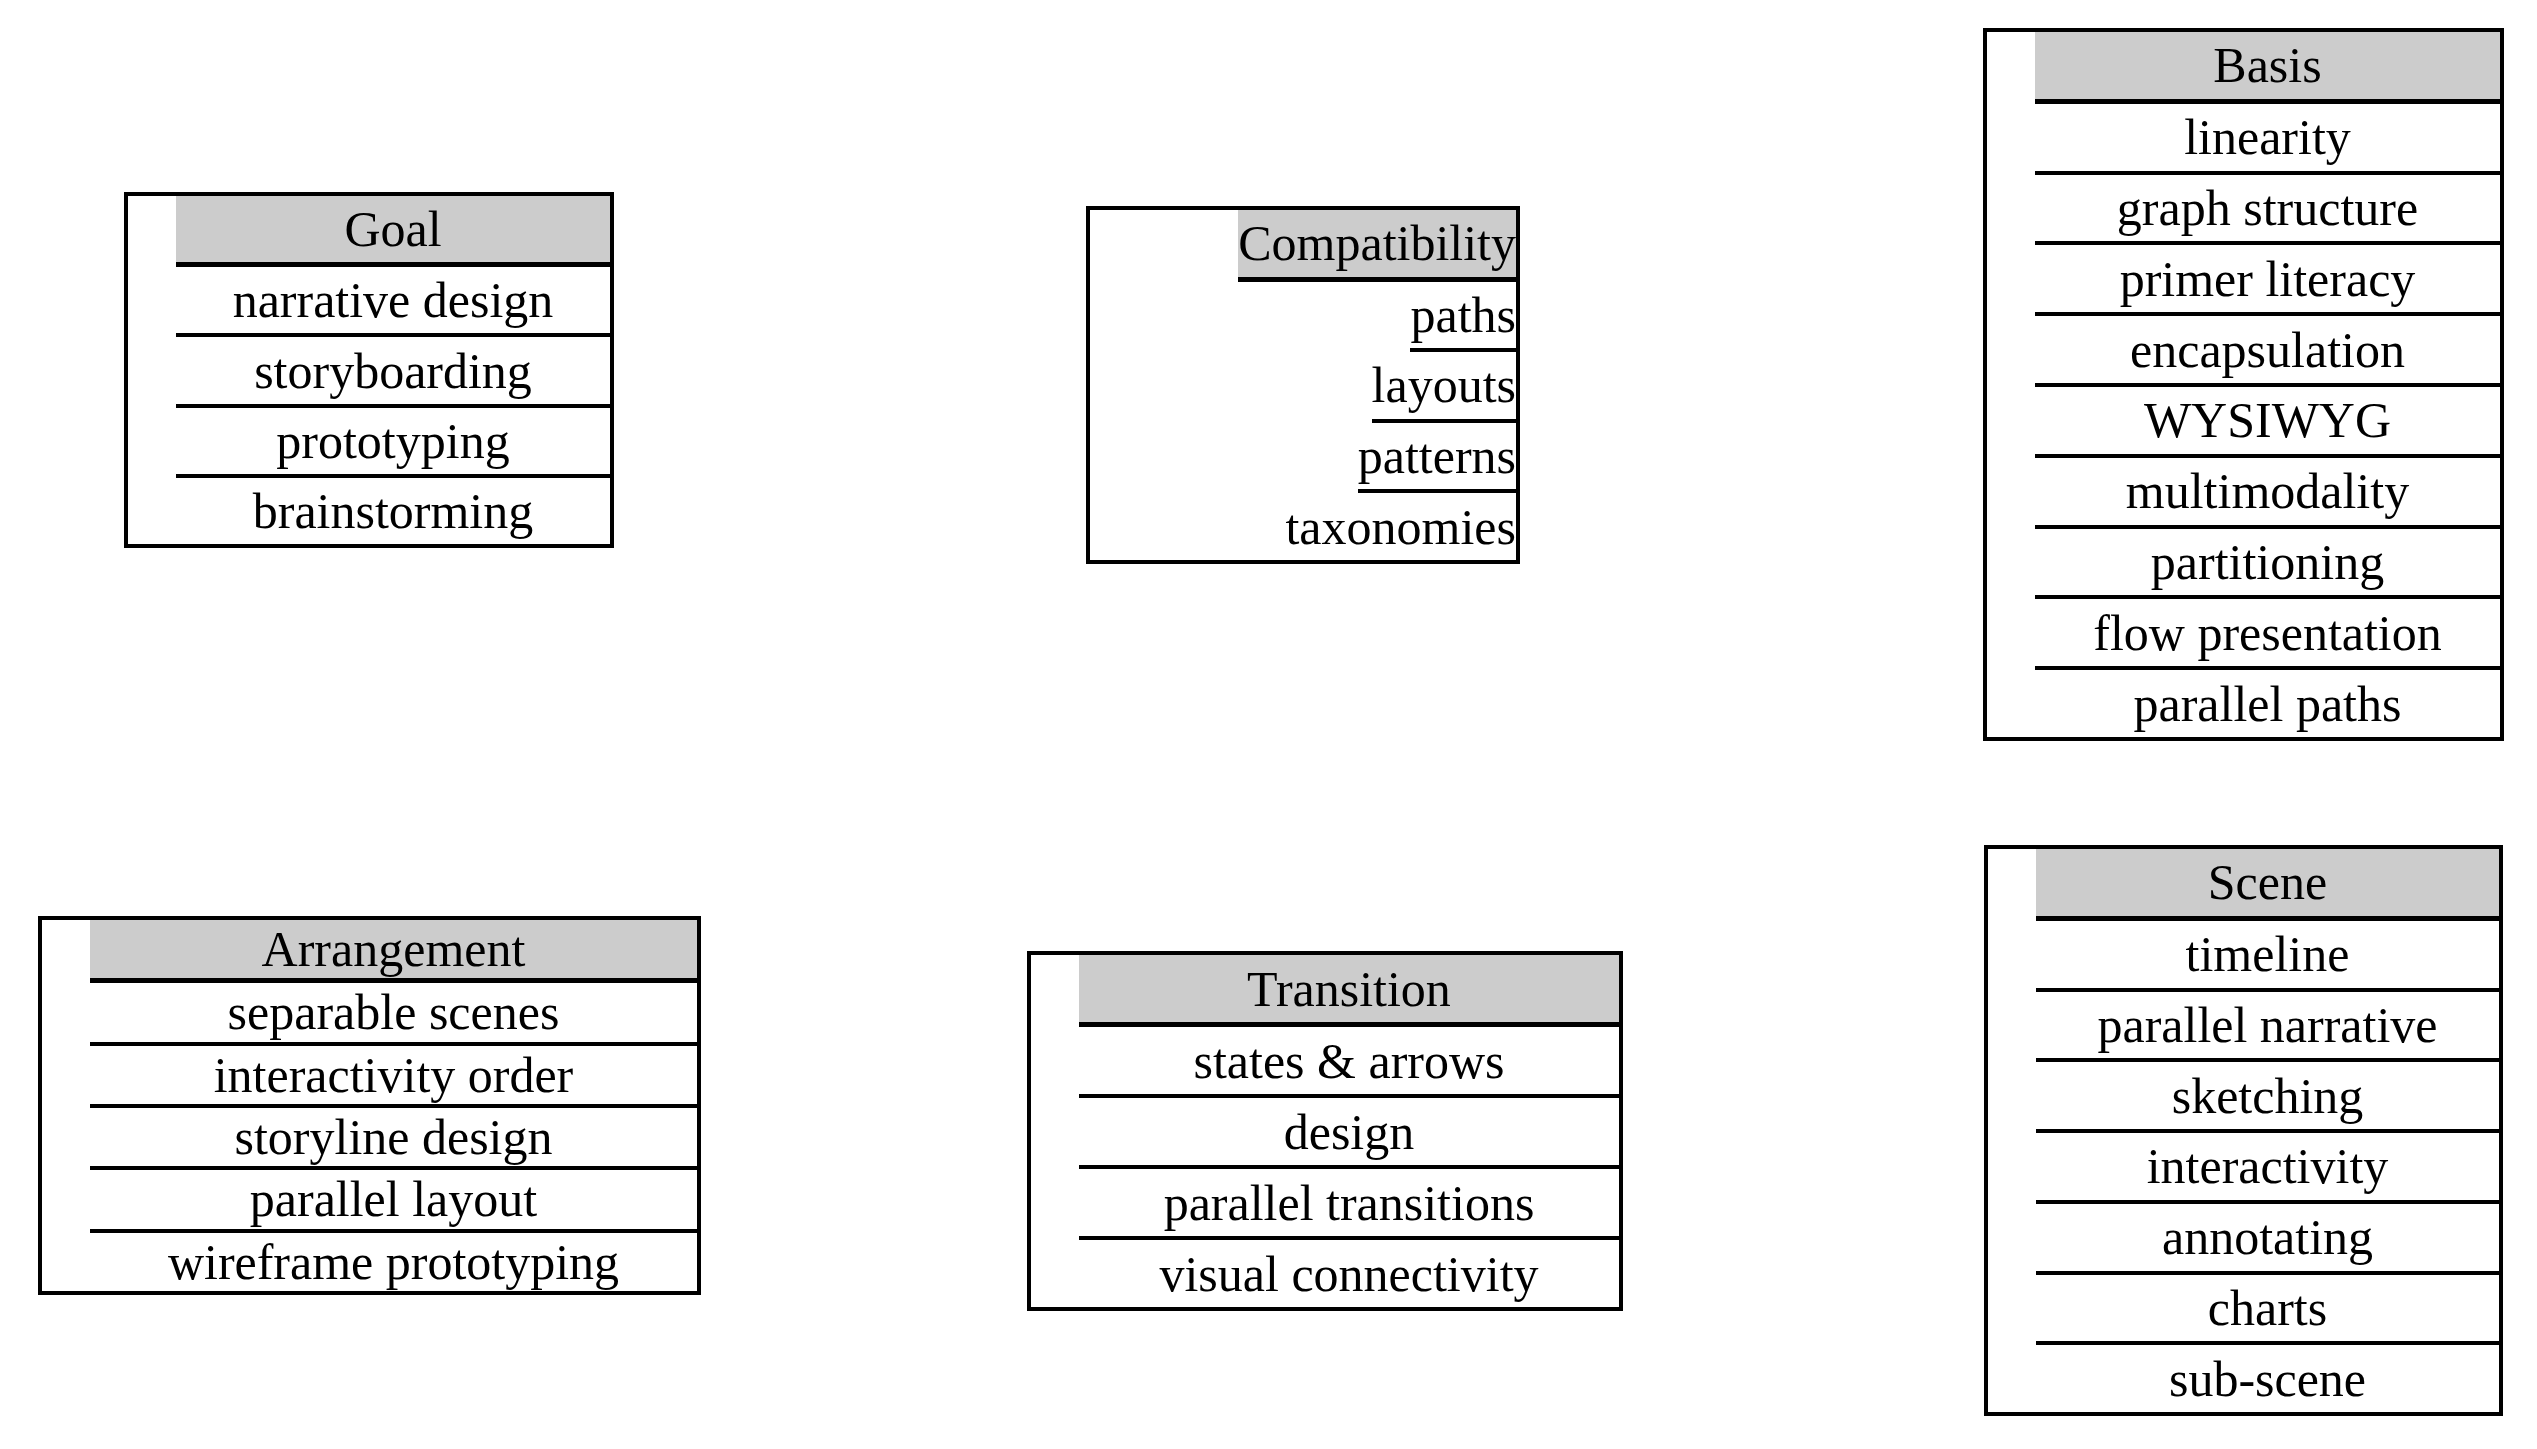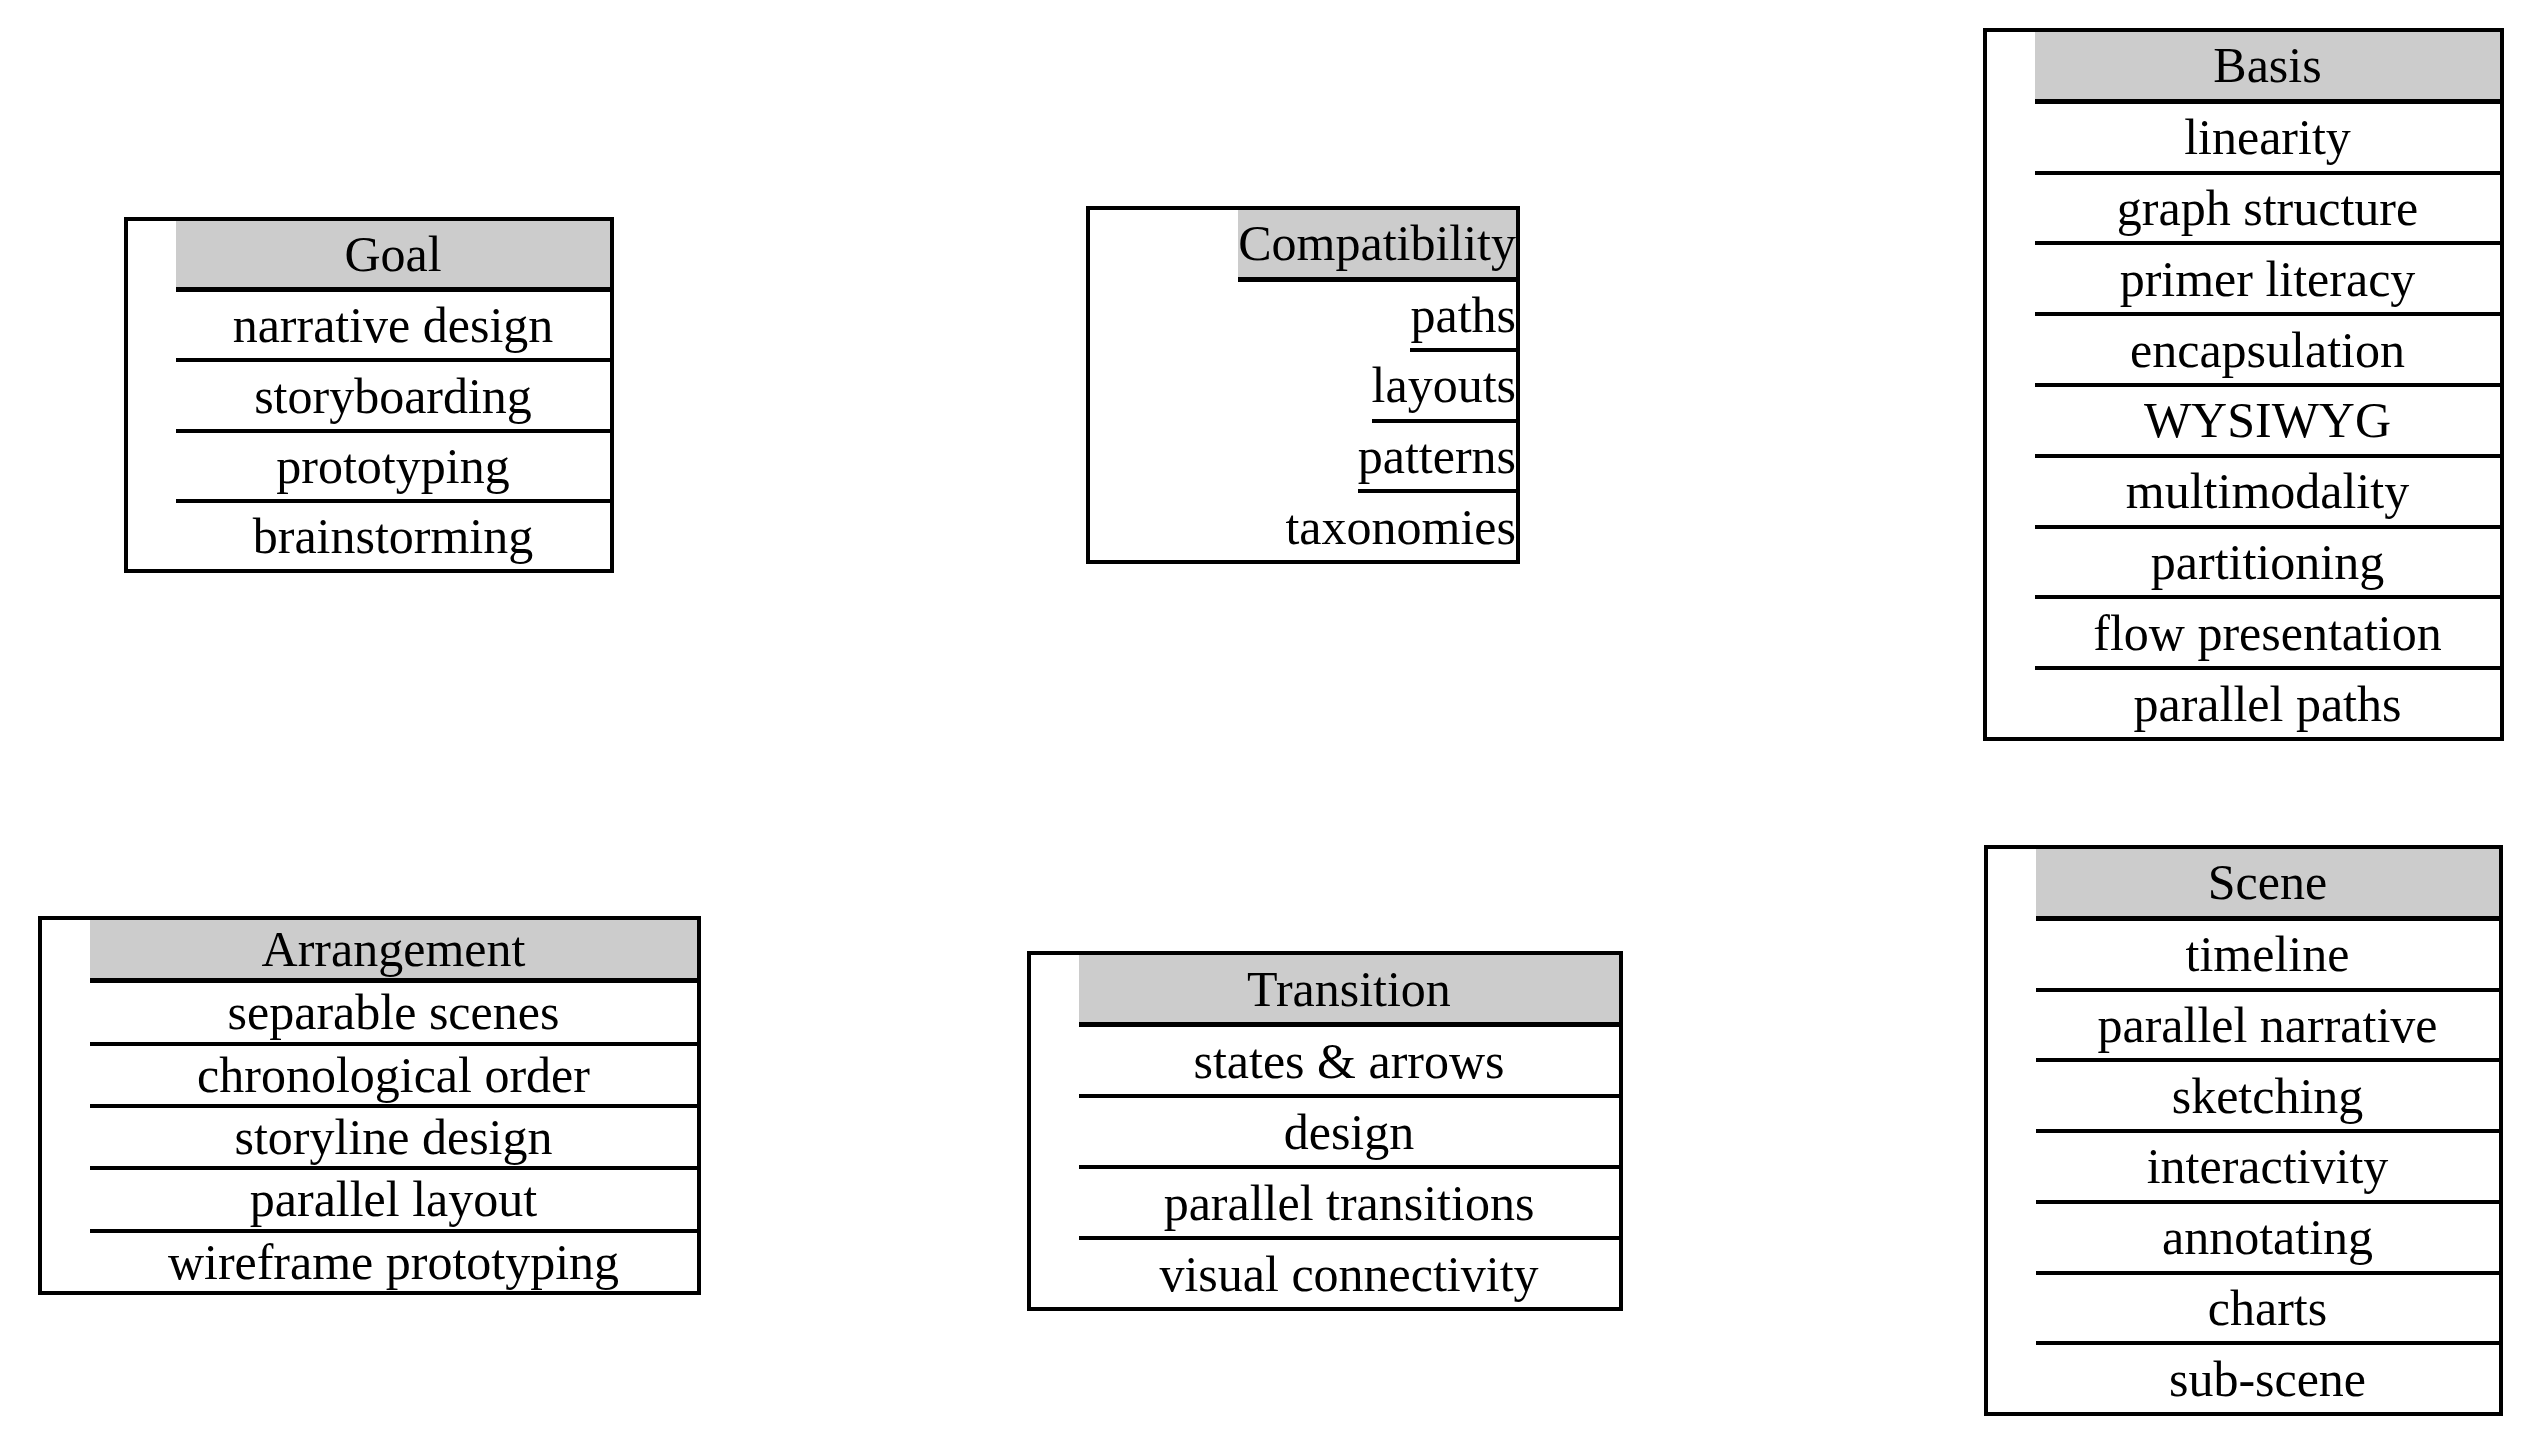--- a/index.html
+++ b/index.html
@@ -37,21 +37,21 @@
     background: #cccccc;
     border-bottom: 5.2px solid #000000;
   }
   .row {
     border-bottom: 4.3px solid #000000;
   }
   .row:last-child {
     border-bottom: none;
   }
   
-  #tbl-goal          { left: 124px;  top: 217px;  width: 490px; height: 356px; }
+  #tbl-goal          { left: 124px;  top: 192px;  width: 490px; height: 356px; }
   #tbl-compatibility { left: 1086px; top: 206px;  width: 434px; height: 358px; align-items: flex-end; }
   #tbl-basis         { left: 1983px; top: 28px;   width: 521px; height: 713px; }
   #tbl-arrangement   { left: 21px;   top: 916px; width: 663px; height: 379px; margin-left: 17px; }
   #tbl-transition    { left: 1027px; top: 951px; width: 596px; height: 360px; }
   #tbl-scene         { left: 1984px; top: 845px;  width: 519px; height: 571px; font-family: Liberation Serif, serif; }
 </style>
 </head>
 <body>
 
 <div class="tbl" id="tbl-goal">
@@ -79,21 +79,21 @@
   <div class="cell row">WYSIWYG</div>
   <div class="cell row">multimodality</div>
   <div class="cell row">partitioning</div>
   <div class="cell row">flow presentation</div>
   <div class="cell row">parallel paths</div>
 </div>
 
 <div class="tbl" id="tbl-arrangement">
   <div class="cell hdr">Arrangement</div>
   <div class="cell row">separable scenes</div>
-  <div class="cell row">chronological order</div>
+  <div class="cell row">interactivity order</div>
   <div class="cell row">storyline design</div>
   <div class="cell row">parallel layout</div>
   <div class="cell row">wireframe prototyping</div>
 </div>
 
 <div class="tbl" id="tbl-transition">
   <div class="cell hdr">Transition</div>
   <div class="cell row">states &amp; arrows</div>
   <div class="cell row">design</div>
   <div class="cell row">parallel transitions</div>

